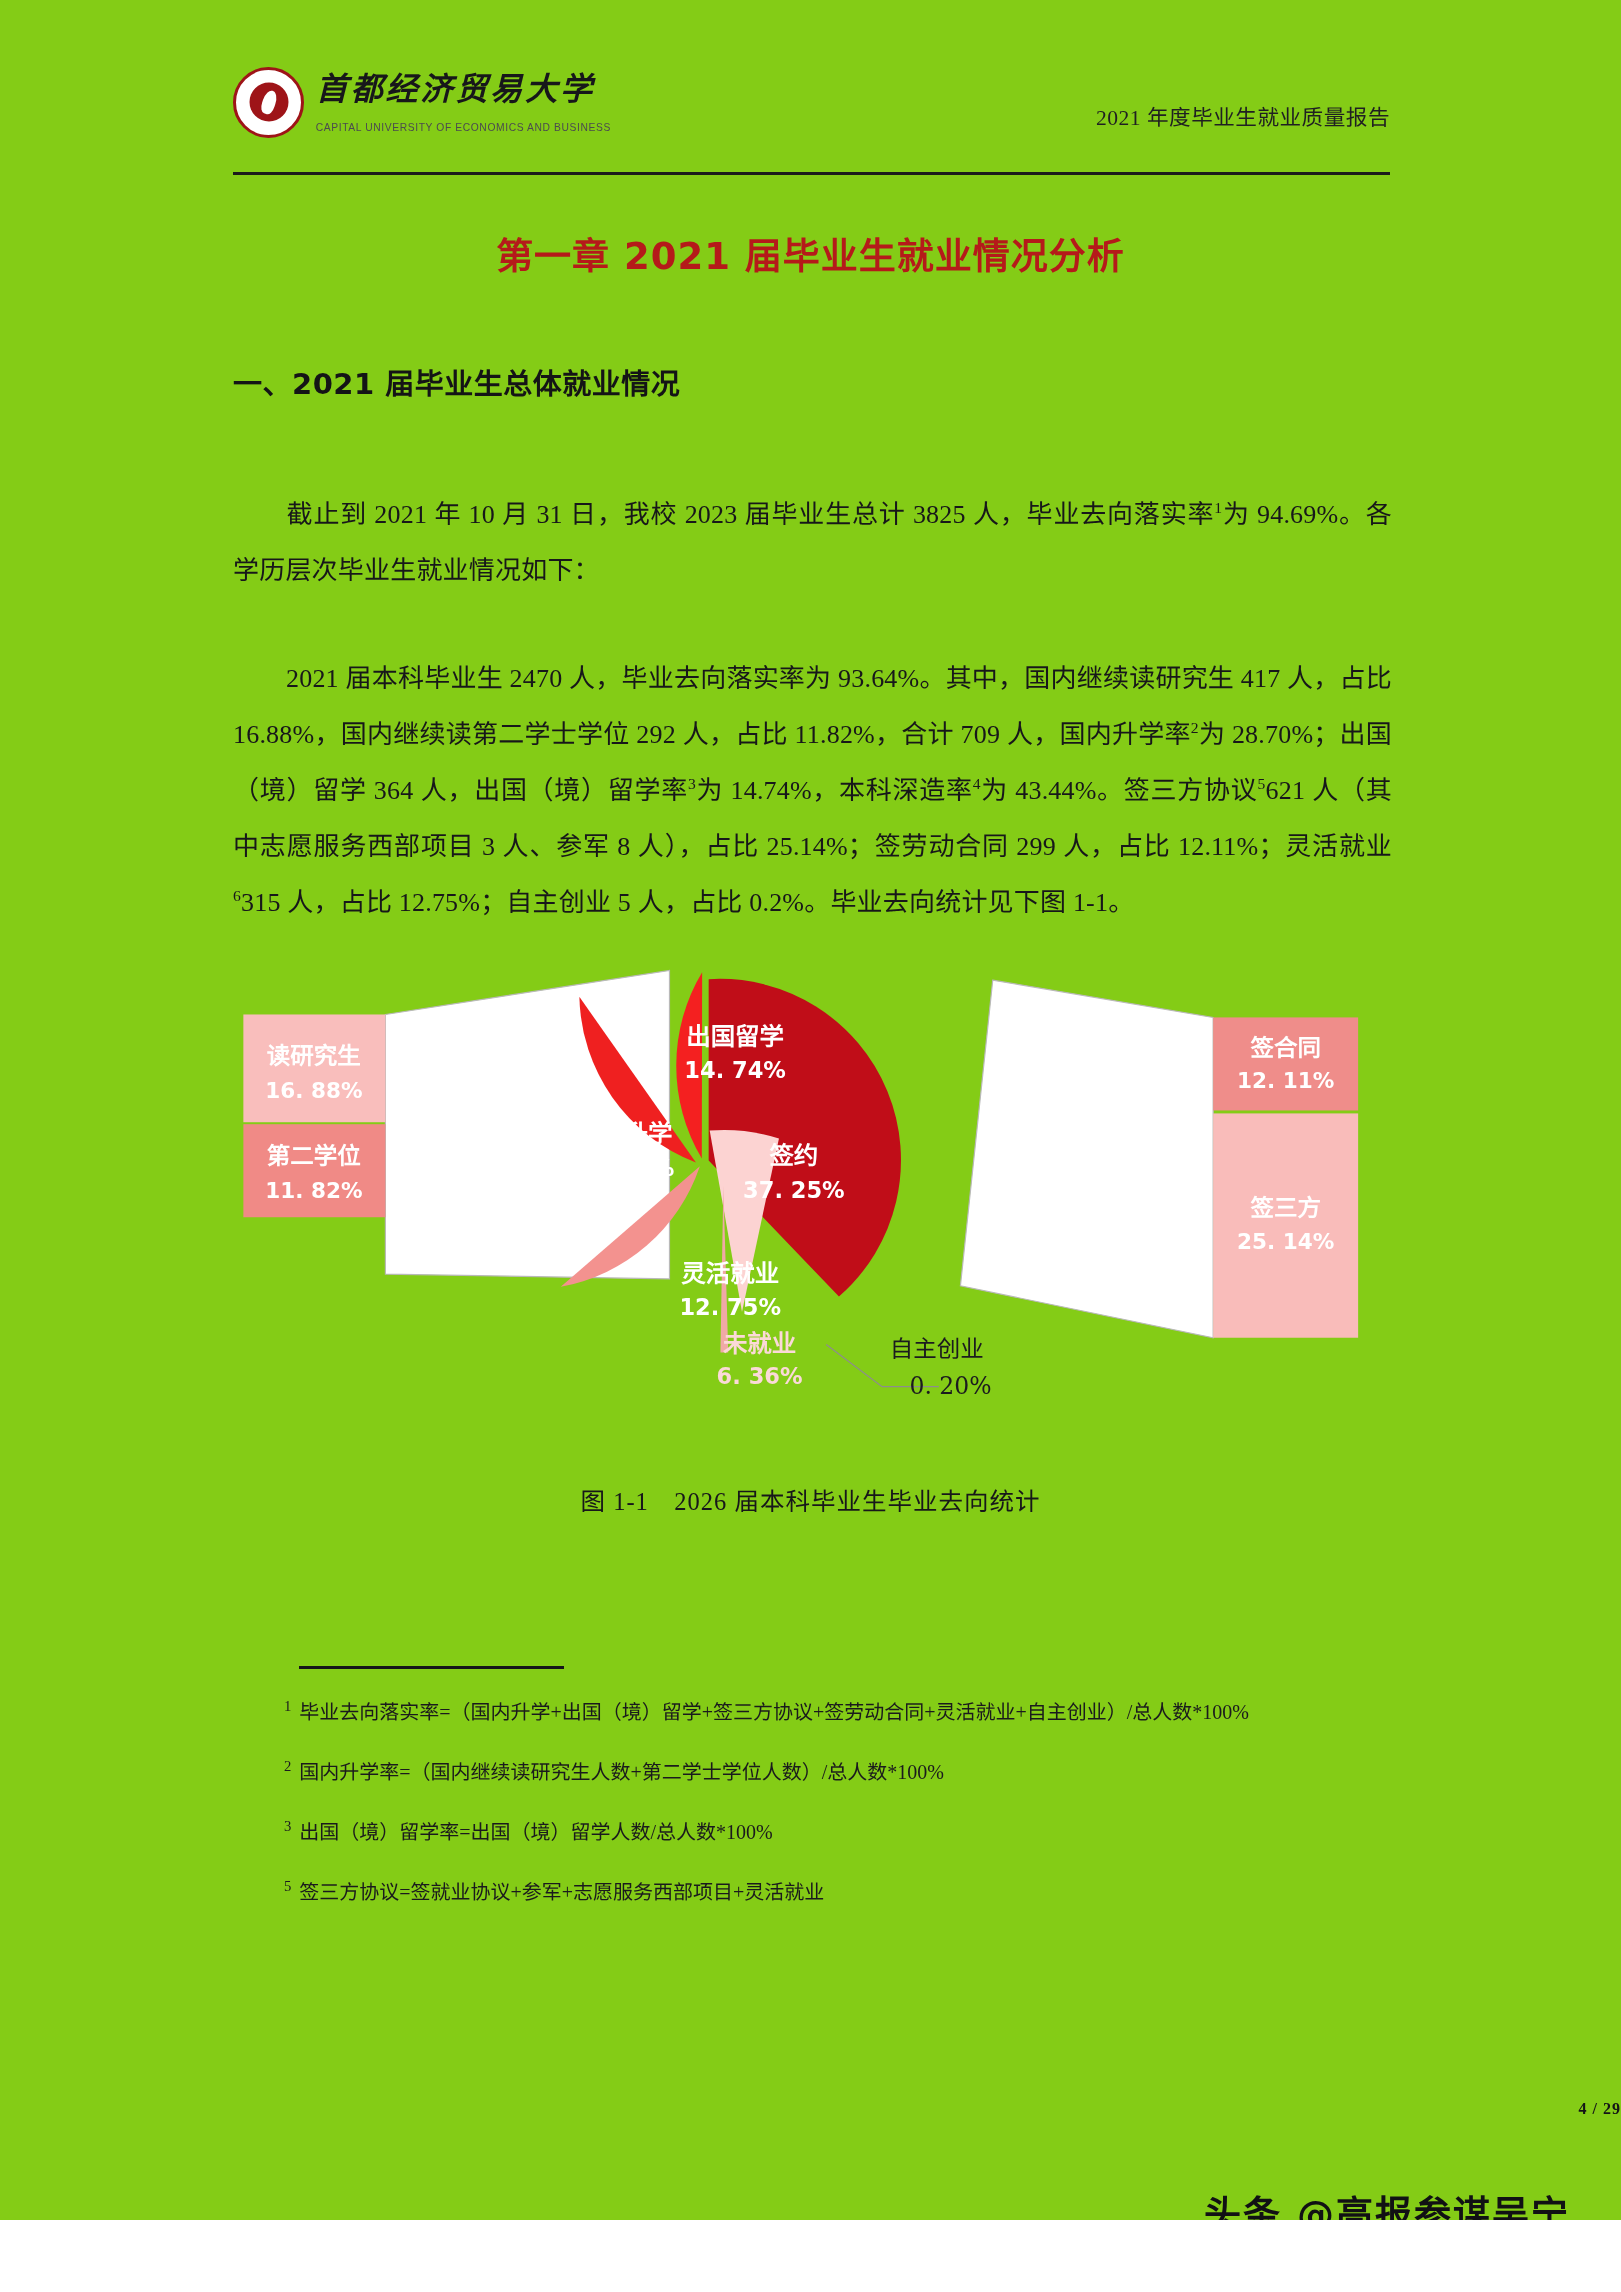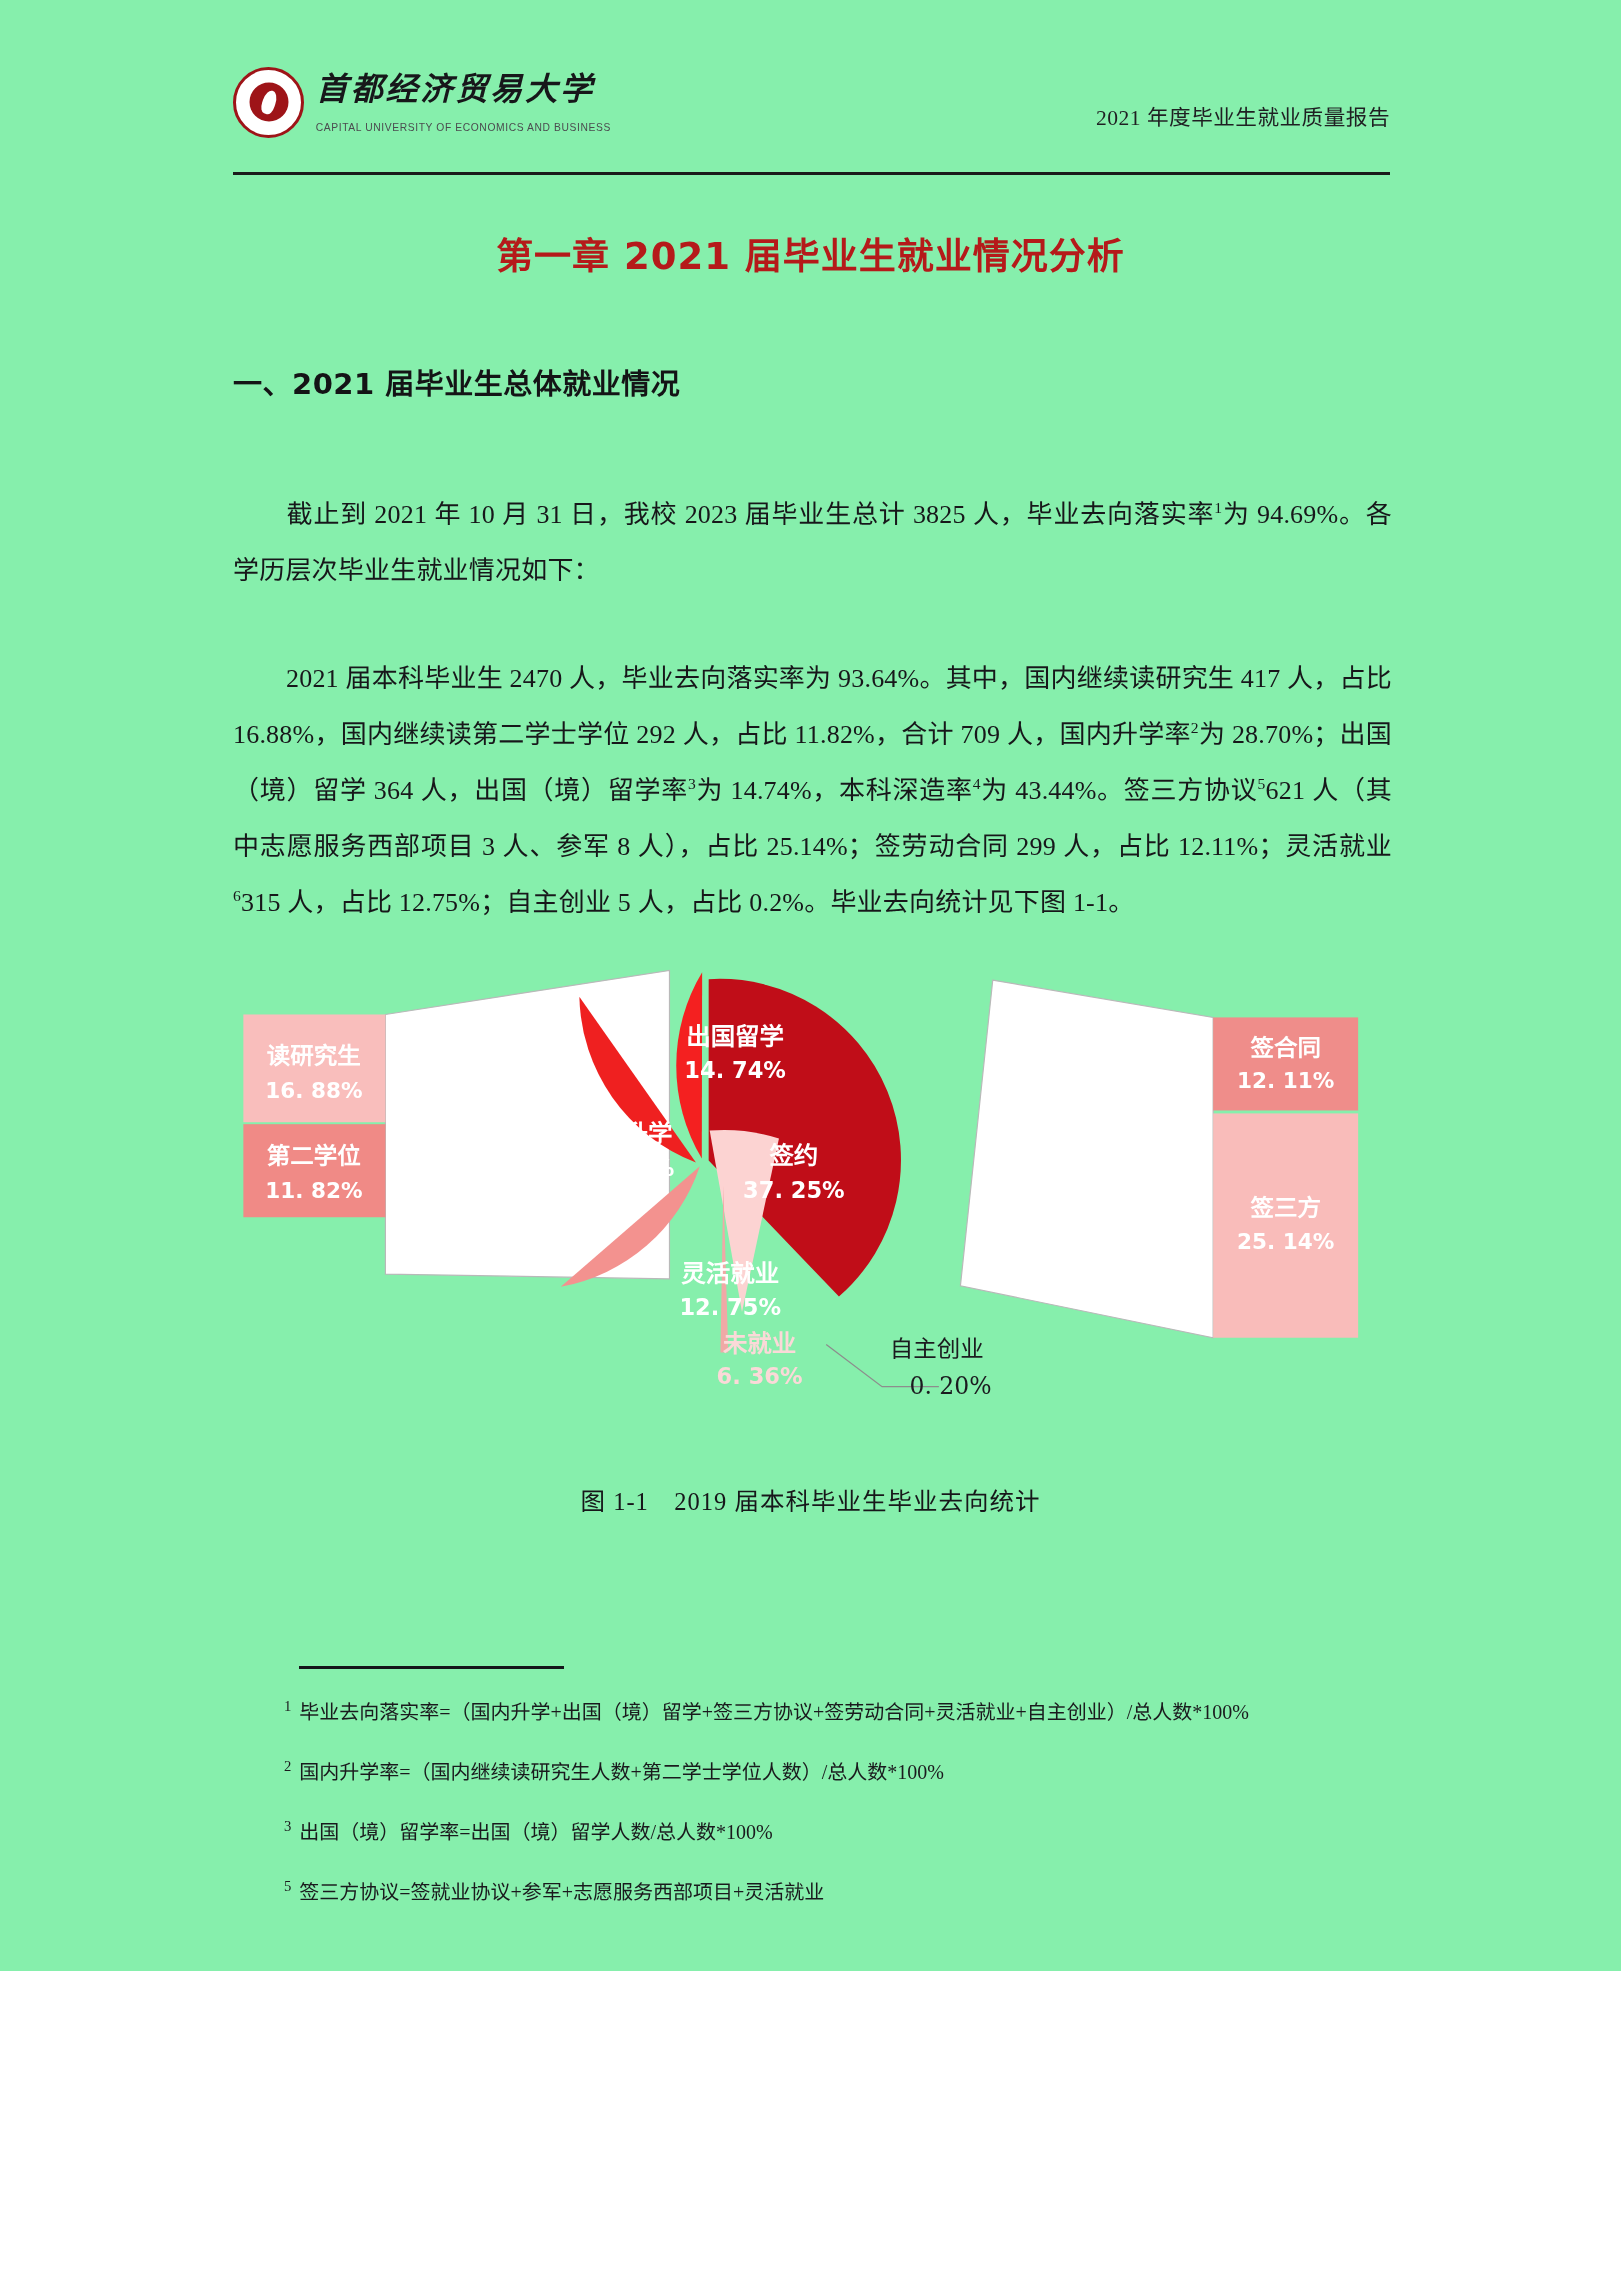--- a/index.html
+++ b/index.html
@@ -7,22 +7,22 @@
     padding: 0;
     background: #ffffff;
   }
   body {
     font-family: "Liberation Serif", "DejaVu Serif", serif;
     color: #1a1a1a;
   }
   #page {
     position: relative;
     width: 1621px;
-    height: 1971px;
-    background: #86efac;
+    height: 2220px;
+    background: #84cc16;
     overflow: hidden;
   }
 
   
   .header {
     position: absolute;
     left: 233px;
     top: 59px;
     width: 1157px;
     height: 108px;
@@ -320,21 +320,21 @@
         <text x="1074" y="150" font-size="22" font-weight="700" fill="#ffffff" text-anchor="middle" font-family="DejaVu Sans, Liberation Sans, sans-serif">12. 11%</text>
       </g>
       <g>
         <rect x="1000" y="176" width="148" height="229" fill="#f9bcba"></rect>
         <text x="1074" y="281" font-size="24" font-weight="700" fill="#ffffff" text-anchor="middle" font-family="DejaVu Sans, Liberation Sans, sans-serif">签三方</text>
         <text x="1074" y="314" font-size="22" font-weight="700" fill="#ffffff" text-anchor="middle" font-family="DejaVu Sans, Liberation Sans, sans-serif">25. 14%</text>
       </g>
     </svg>
   </div>
 
-  <div class="cap"><span>图 1-1</span><span class="gap"></span><span>2019 届本科毕业生毕业去向统计</span></div>
+  <div class="cap"><span>图 1-1</span><span class="gap"></span><span>2026 届本科毕业生毕业去向统计</span></div>
 
   <div class="fn-rule"></div>
 
   <div class="footnotes">
     <div class="fn"><span class="fnum">1</span><span>毕业去向落实率=（国内升学+出国（境）留学+签三方协议+签劳动合同+灵活就业+自主创业）/总人数*100%</span></div>
     <div class="fn"><span class="fnum">2</span><span>国内升学率=（国内继续读研究生人数+第二学士学位人数）/总人数*100%</span></div>
     <div class="fn"><span class="fnum">3</span><span>出国（境）留学率=出国（境）留学人数/总人数*100%</span></div>
     <div class="fn"><span class="fnum">5</span><span>签三方协议=签就业协议+参军+志愿服务西部项目+灵活就业</span></div>
   </div>
 

